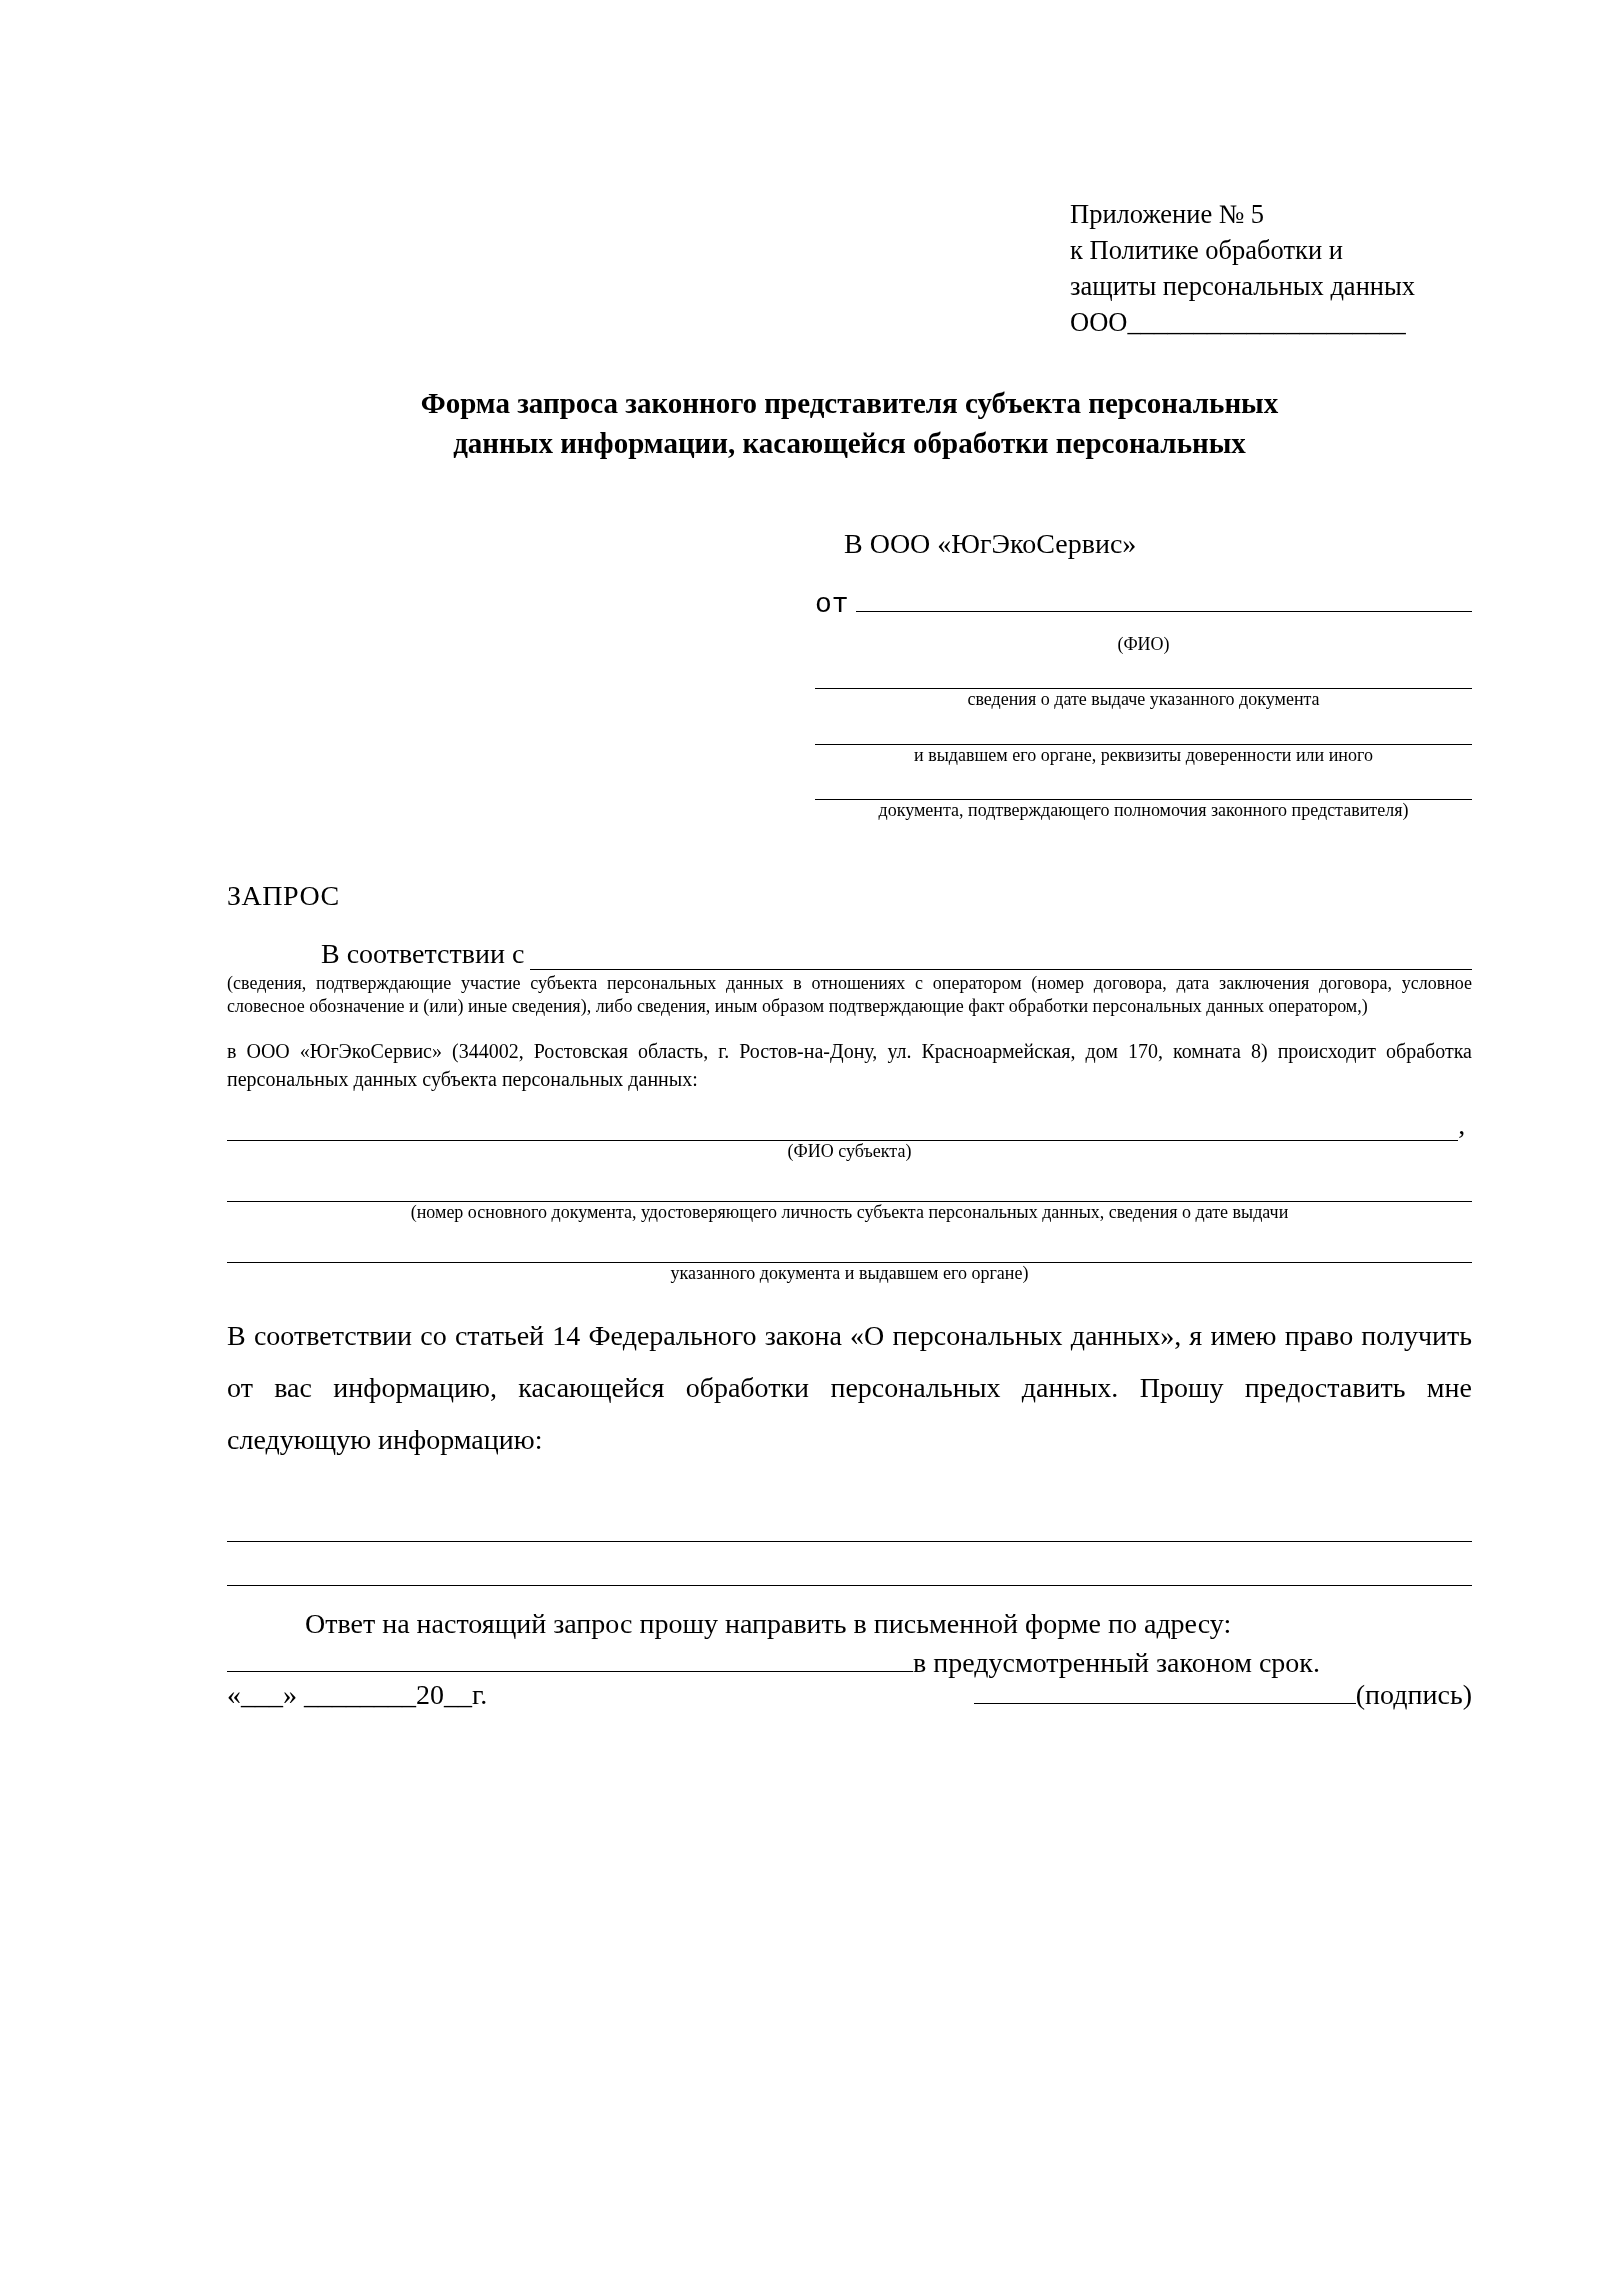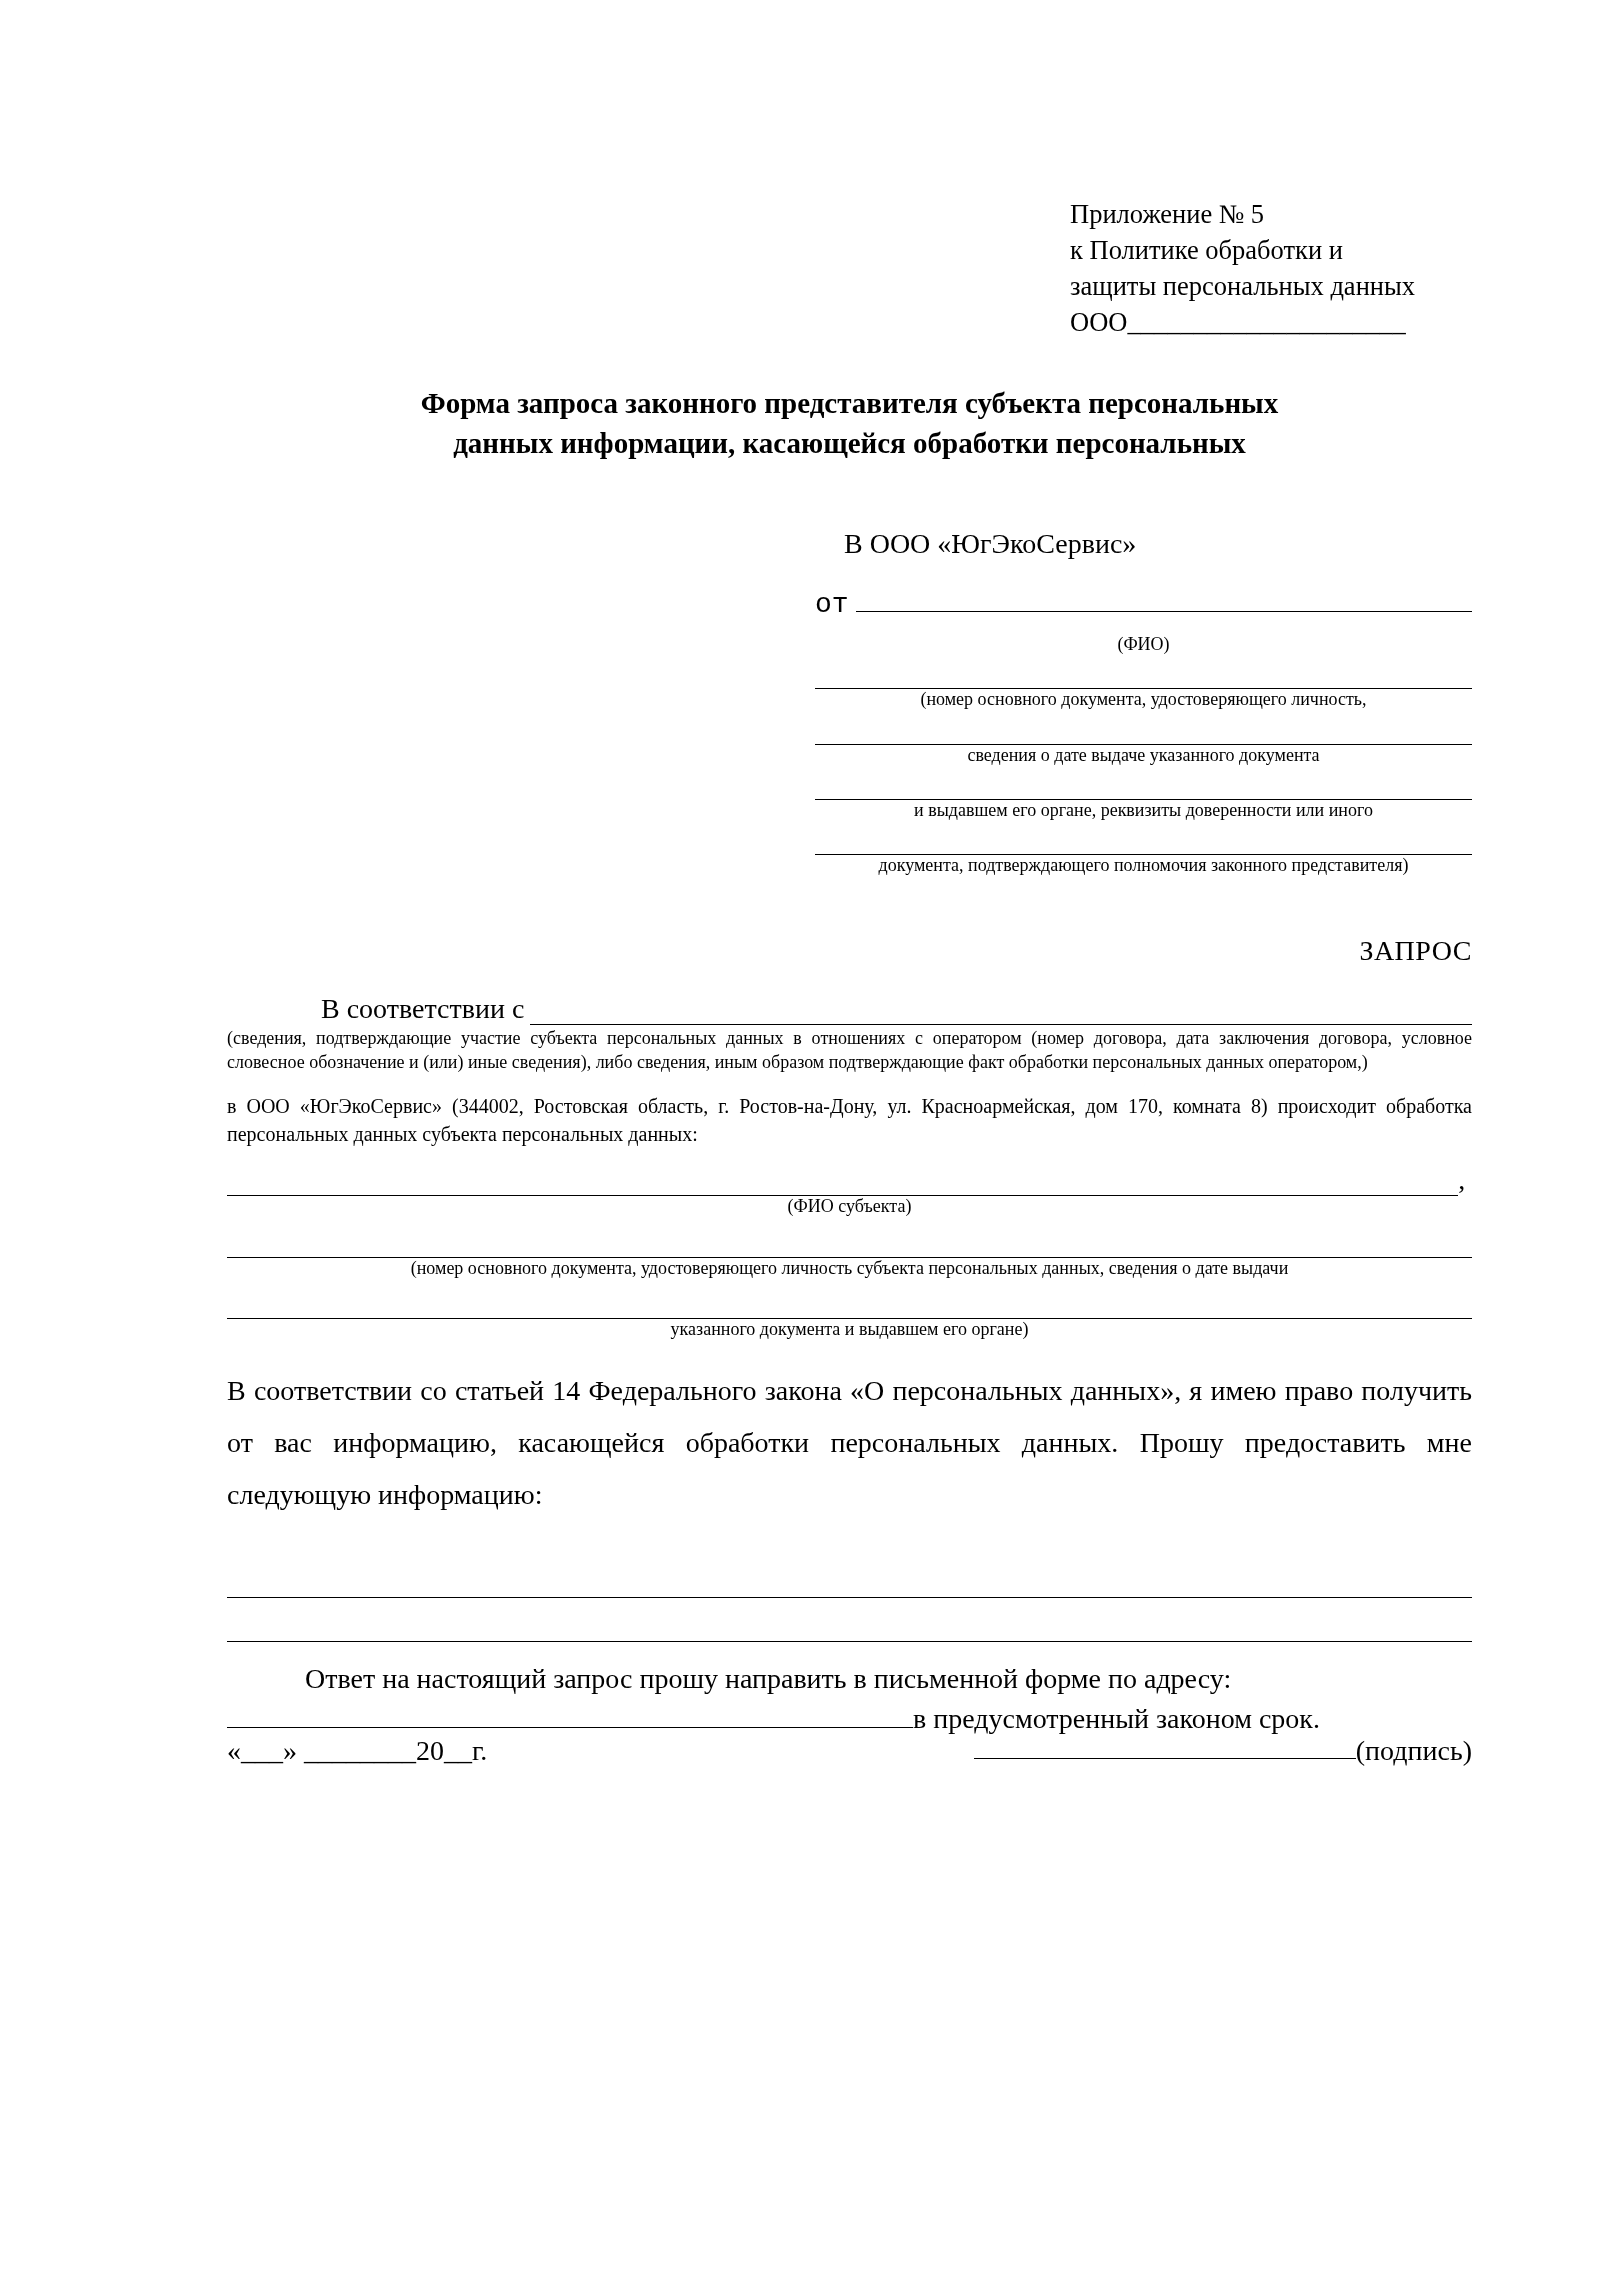--- a/index.html
+++ b/index.html
@@ -87,21 +87,21 @@
   }
   .field-block .rule {
     width: 100%;
     height: 21.6px;
   }
   .field-block.tight { margin-top: 11.8px; }
 
   
   .zapros {
     margin-top: 59px;
-    text-align: right;
+    text-align: left;
     font-size: 28px;
     letter-spacing: 0.5px;
   }
 
   
   .accord-row {
     margin-top: 25.5px;
     display: flex;
     align-items: flex-end;
     padding-left: 94px;
@@ -191,24 +191,20 @@
       <div class="to">В ООО «ЮгЭкоСервис»</div>
 
       <div class="from-row">
         <span class="ot">от</span>
         <span class="rule"></span>
       </div>
       <div class="field-block">
         <div class="caption">(ФИО)</div>
       </div>
 
-      <div class="field-block tight">
-        <div class="rule"></div>
-        <div class="caption">(номер основного документа, удостоверяющего личность,</div>
-      </div>
 
       <div class="field-block tight">
         <div class="rule"></div>
         <div class="caption">сведения о дате выдаче указанного документа</div>
       </div>
 
       <div class="field-block tight">
         <div class="rule"></div>
         <div class="caption">и выдавшем его органе, реквизиты доверенности или иного</div>
       </div>

